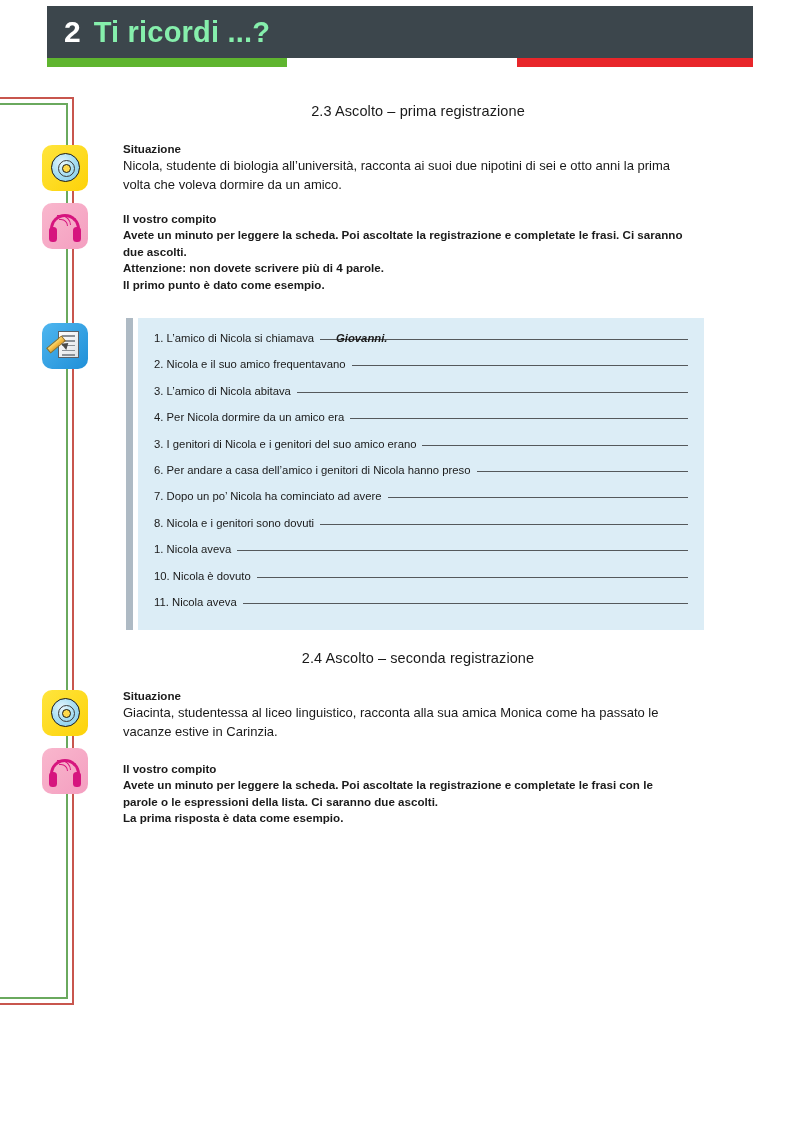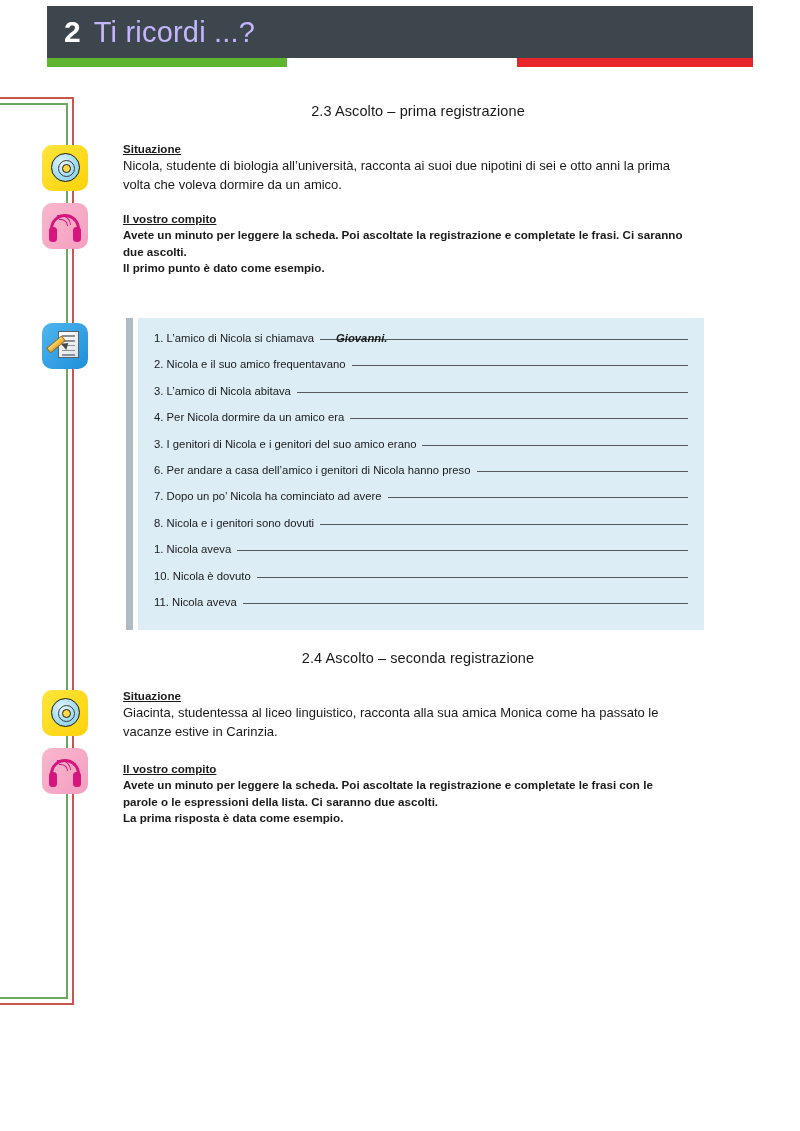--- a/index.html
+++ b/index.html
@@ -56,22 +56,22 @@
   }
   .header .chapter-num {
     font-size: 30px;
     font-weight: bold;
     color: #ffffff;
     letter-spacing: 0px;
     line-height: 1;
   }
   .header .chapter-title {
     font-size: 29px;
-    font-weight: 400;
-    color: #c4b5fd;
+    font-weight: 700;
+    color: #86efac;
     margin-left: 13px;
     line-height: 1;
     letter-spacing: 0.2px;
   }
   .header-green {
     position: absolute;
     left: 47px;
     top: 58px;
     width: 240px;
     height: 9px;
@@ -178,21 +178,20 @@
     font-weight: normal;
     color: #1a1a1a;
     letter-spacing: 0.1px;
     text-align: center;
   }
   .label-bold {
     font-size: 11.6px;
     font-weight: bold;
     color: #1a1a1a;
     line-height: 1.42;
-    text-decoration: underline;
   }
   .body-italic {
     font-size: 13px;
     color: #1a1a1a;
     line-height: 1.42;
     max-width: 578px;
   }
   .body-bold {
     font-size: 11.6px;
     font-weight: bold;
@@ -303,20 +302,21 @@
   </div>
 
   <div class="content" style="top:141px">
     <div class="label-bold">Situazione</div>
     <div class="body-italic">Nicola, studente di biologia all’università, racconta ai suoi due nipotini di sei e otto anni la prima volta che voleva dormire da un amico.</div>
   </div>
 
   <div class="content" style="top:211px">
     <div class="label-bold">Il vostro compito</div>
     <div class="body-bold">Avete un minuto per leggere la scheda. Poi ascoltate la registrazione e completate le frasi. Ci saranno due ascolti.</div>
+    <div class="body-bold">Attenzione: non dovete scrivere più di 4 parole.</div>
     <div class="body-bold">Il primo punto è dato come esempio.</div>
   </div>
 
   <div class="exbox-wrap">
     <div class="exbox-bar"></div>
     <div class="exbox" id="exbox">
         <div class="ex-item">
           <span class="ex-text">1. L’amico di Nicola si chiamava</span>
           <span class="ex-rule"></span>
           <span class="ex-answer">Giovanni.</span>

